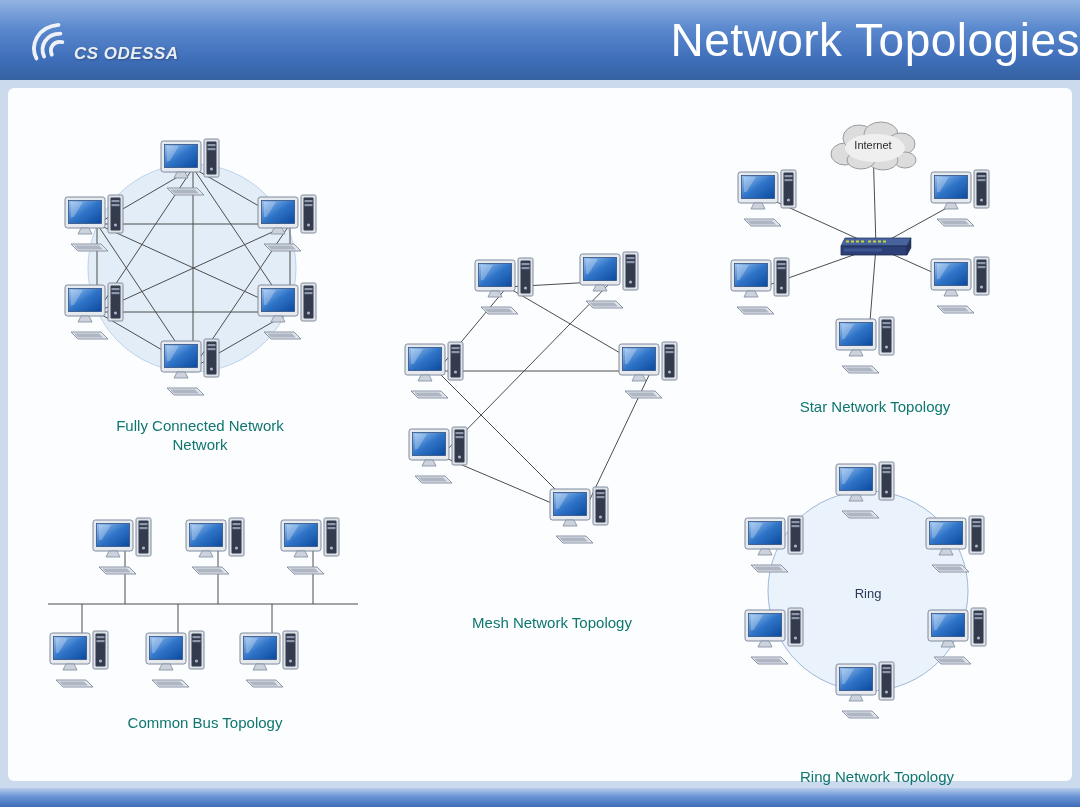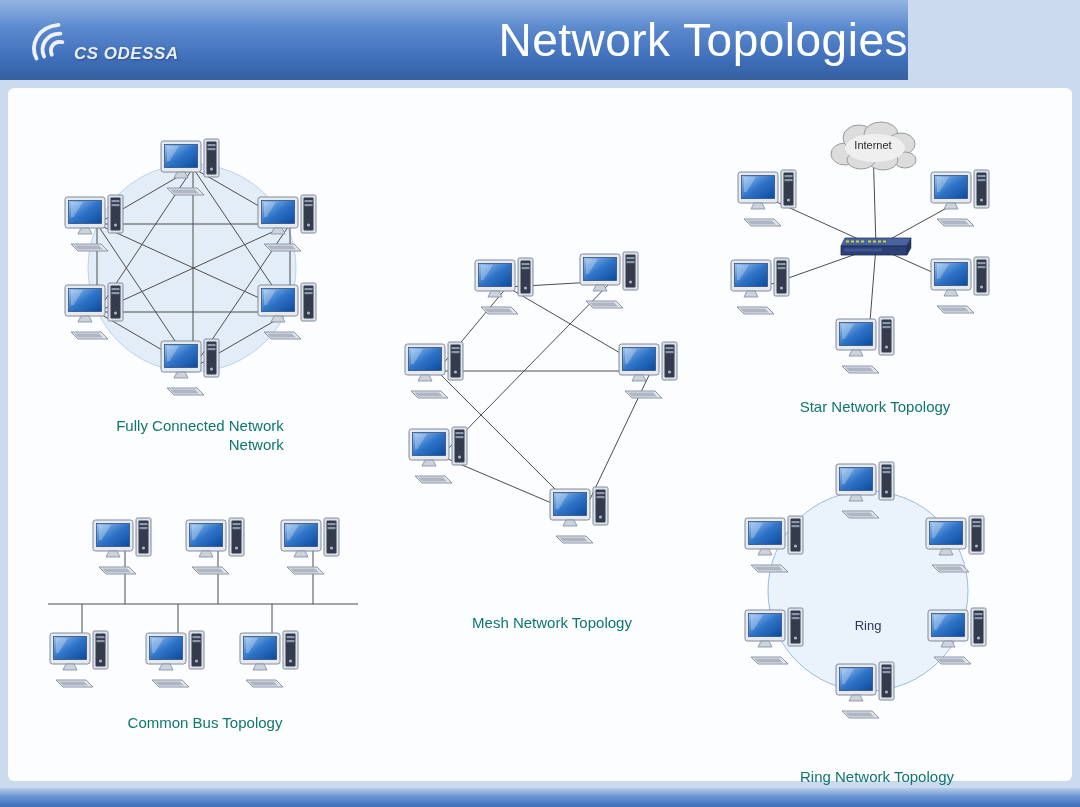--- a/index.html
+++ b/index.html
@@ -4,21 +4,21 @@
 <style>
   * { margin:0; padding:0; box-sizing:border-box; }
   html,body { width:1080px; height:807px; }
   body {
     position:relative;
     background:#ccdaee;
     font-family:"Liberation Sans", sans-serif;
     overflow:hidden;
   }
   .header {
-    position:absolute; top:0; left:0; width:908px; height:80px;
+    position:absolute; top:0; left:0; width:1080px; height:80px;
     background:linear-gradient(180deg,#93b4e2 0%,#5b89ce 35%,#3e6eb9 75%,#35619f 100%);
   }
   .title {
     position:absolute; top:13px; left:0; width:100%;
     text-align:right; color:#ffffff; font-size:46px; font-weight:normal;
     letter-spacing:0.5px;
   }
   .logo {
     position:absolute; left:24px; top:8px; height:64px;
     display:flex; align-items:flex-end; gap:4px;
@@ -41,21 +41,21 @@
   }
   #label-layer {
     position:absolute; left:0; top:0; width:1080px; height:807px;
     pointer-events:none;
   }
   .topo-label {
     position:absolute; transform:translateX(-50%);
     text-align:center; font-size:15px; color:#0f766e; line-height:19px;
   }
   .topo-label div { white-space:nowrap; }
-  .topo-label.small { font-size:13px; color:#2a3a58;margin-top:32px; }
+  .topo-label.small { font-size:13px; color:#2a3a58; }
   .node-label { font-size:11px; fill:#2b2b2b; font-family:"Liberation Sans", sans-serif; }
 </style>
 </head>
 <body>
 
 <svg width="0" height="0" style="position:absolute" aria-hidden="true">
   <defs>
     <linearGradient id="g-screen" x1="0" y1="0" x2="1" y2="1">
       <stop offset="0" stop-color="#9dc6f2"></stop>
       <stop offset="0.5" stop-color="#2f74c8"></stop>
@@ -207,21 +207,21 @@
       <use x="835" y="461" width="66" height="60" href="#sym-pc" xlink:href="#sym-pc"></use>
       <use x="925" y="515" width="66" height="60" href="#sym-pc" xlink:href="#sym-pc"></use>
       <use x="927" y="607" width="66" height="60" href="#sym-pc" xlink:href="#sym-pc"></use>
       <use x="835" y="661" width="66" height="60" href="#sym-pc" xlink:href="#sym-pc"></use>
       <use x="744" y="607" width="66" height="60" href="#sym-pc" xlink:href="#sym-pc"></use>
       <use x="744" y="515" width="66" height="60" href="#sym-pc" xlink:href="#sym-pc"></use>
     </g>
   </svg>
 
 <div id="label-layer">
-    <div class="topo-label" style="left: 200px; top: 416px; text-align: right;">
+    <div class="topo-label" style="left: 200px; top: 416px;">
       <div>Fully Connected Network</div>
       <div>Network</div>
     </div>
     <div class="topo-label" style="left: 552px; top: 569px; margin-top: 44px;">
       <div>Mesh Network Topology</div>
     </div>
     <div class="topo-label" style="left: 875px; top: 397px;">
       <div>Star Network Topology</div>
     </div>
     <div class="topo-label" style="left: 205px; top: 713px;">

